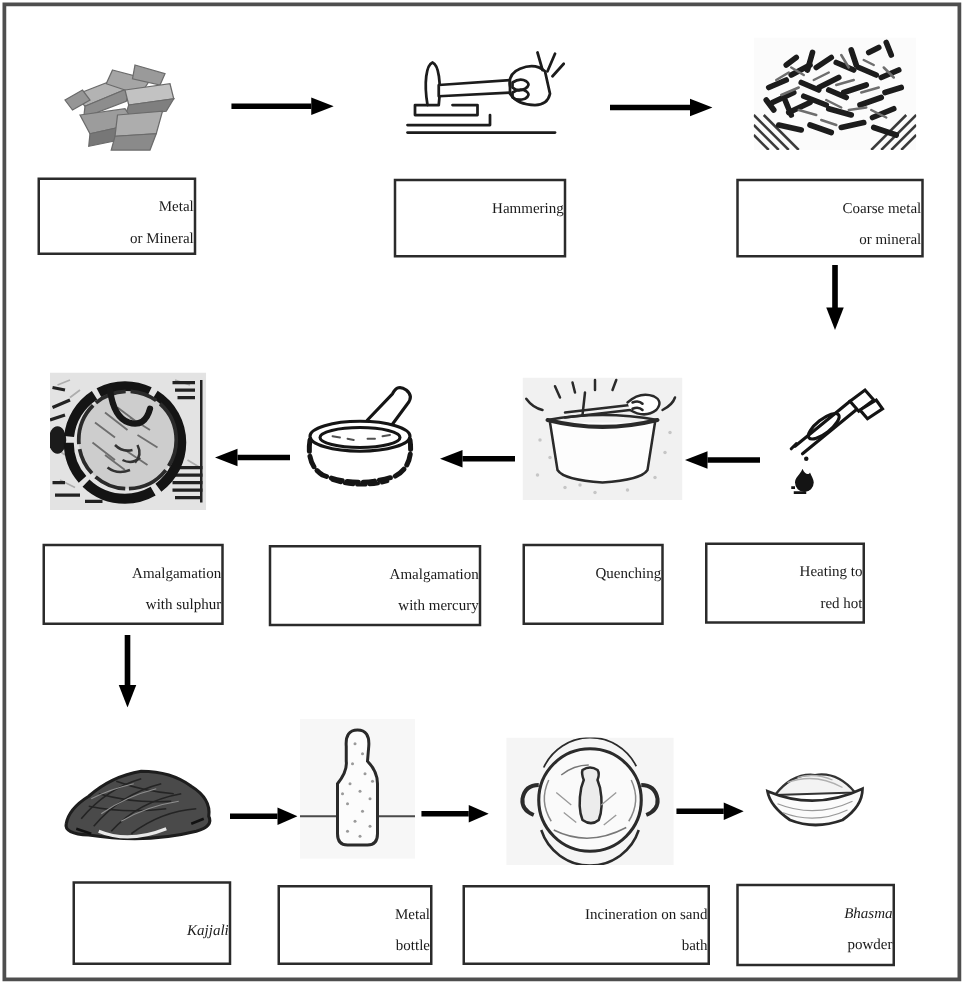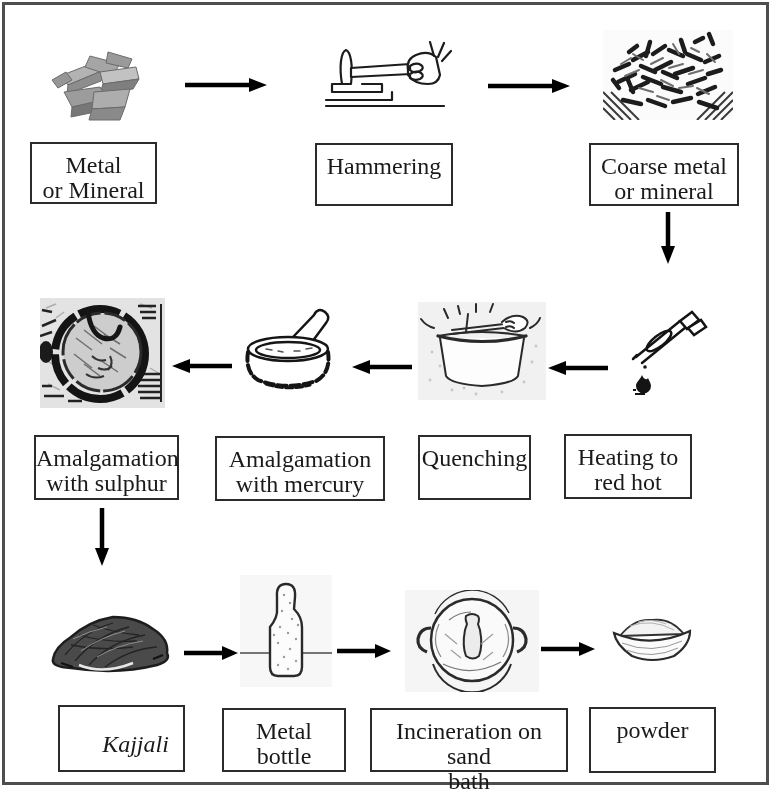--- a/index.html
+++ b/index.html
@@ -7,21 +7,21 @@
     position:relative;width:778px;height:796px;background:#ffffff;
     font-family:"Liberation Serif", serif;color:#1a1a1a;overflow:hidden;
   }
   .frame{
     position:absolute;left:2px;top:2px;width:767px;height:783px;
     border:3px solid #4e4e4e;box-sizing:border-box;pointer-events:none;
   }
   .abs{position:absolute;}
   .label-box{
     position:absolute;box-sizing:border-box;border:2px solid #2b2b2b;background:#ffffff;
-    text-align:center;font-size:24px;line-height:25px;padding-top:9px;
+    text-align:right;font-size:12px;line-height:25px;padding-top:9px;
   }
   .label{white-space:pre-line;display:block;}
   .pad-mid{padding-top:16px;margin-left:28px;}
   .italic{font-style:italic;}
   svg{display:block;}
 </style>
 </head>
 <body>
 
 <div class="canvas">
@@ -286,20 +286,21 @@
     <span class="label">Metal
 bottle</span>
   </div>
 
   <div class="label-box" style="left:370px;top:708px;width:198px;height:64px">
     <span class="label">Incineration on sand
 bath</span>
   </div>
 
   <div class="label-box" style="left:589px;top:707px;width:127px;height:66px">
+    <span class="label italic" style="display:block">Bhasma</span>
     <span class="label" style="display:block">powder</span>
   </div>
 
   <svg class="abs" style="left:184px;top:645px" width="54" height="16" viewBox="0 0 54 16">
     <line x1="0" y1="8" x2="38" y2="8" stroke="#000" stroke-width="4.5"></line>
     <polygon points="38,1 54,8 38,15" fill="#000"></polygon>
   </svg>
   <svg class="abs" style="left:337px;top:643px" width="54" height="16" viewBox="0 0 54 16">
     <line x1="0" y1="8" x2="38" y2="8" stroke="#000" stroke-width="4.5"></line>
     <polygon points="38,1 54,8 38,15" fill="#000"></polygon>

